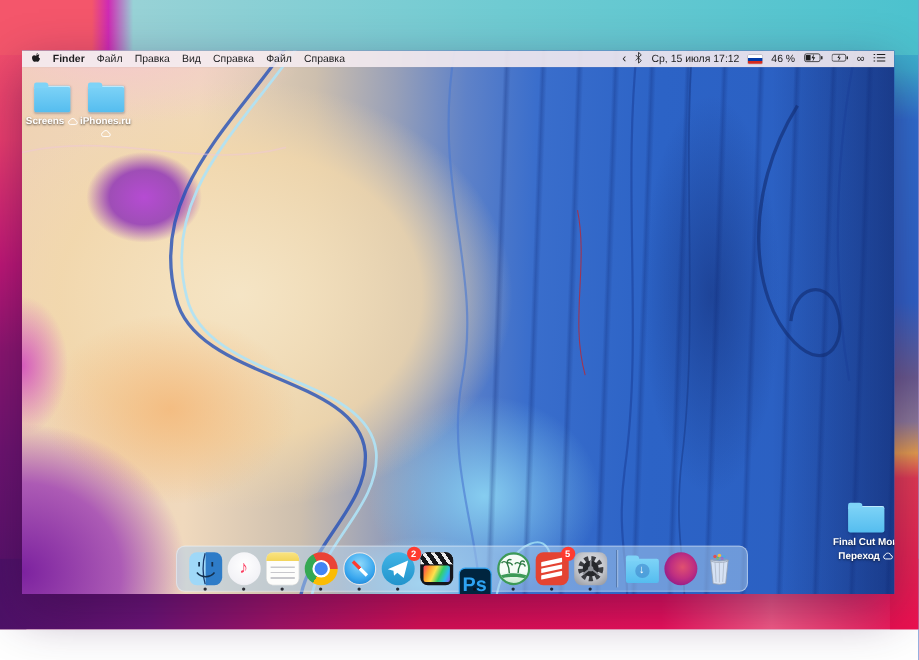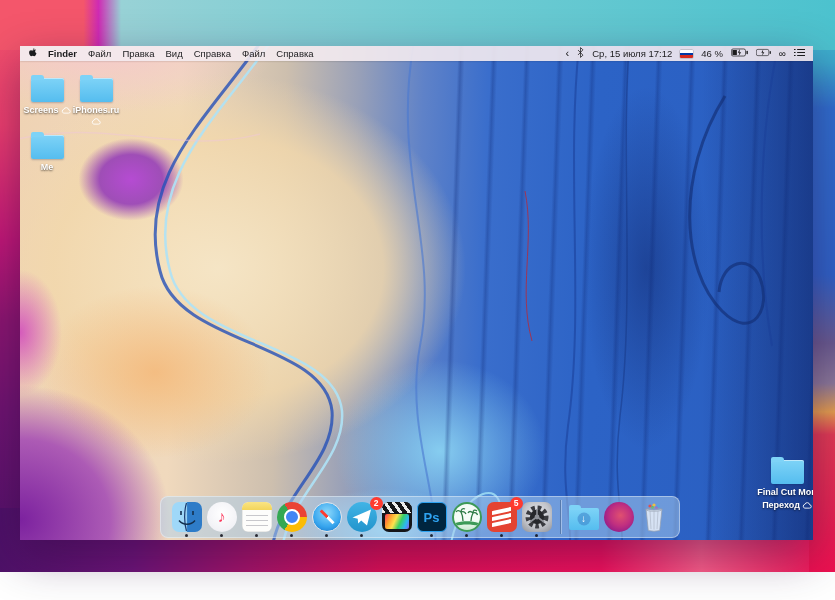--- a/index.html
+++ b/index.html
@@ -93,21 +93,21 @@
   .safari::after { content:""; position:absolute; left:50%; top:50%; width:2.5px; height:18px;
     transform:translate(-50%,-50%) rotate(-45deg);
     background:linear-gradient(180deg,#ff3b30 0 50%, #fff 50% 100%); }
   .telegram { border-radius:50%; background:linear-gradient(180deg,#41b4e6,#2294cc); }
   .fcp { border-radius:7px; background:#15161a; }
   .fcp::before { content:""; position:absolute; top:0; left:0; right:0; height:11px;
     background:repeating-linear-gradient(55deg, #ececec 0 3px, #15161a 3px 7px); }
   .fcp .fcp-screen { position:absolute; left:3px; right:3px; top:12px; bottom:3px; border-radius:2px;
     background:linear-gradient(115deg,#ff3b5c 0%,#ff9f2e 22%,#ffe14d 42%,#37d067 62%,#2bb8f0 82%,#8a5cf0 100%); }
   .ps { border-radius:6px; background:#00253f; border:1.5px solid #2ea3f2; display:flex;
-    align-items:center; justify-content:center; color:#2ea3f2; font-size:13px; font-weight:bold; }
+    align-items:center; justify-content:center; color:#2ea3f2; font-size:18px; font-weight:bold;margin-top:14px; }
   .palm { border-radius:50%; border:2px solid #3d9a57; background:linear-gradient(180deg,#f6fcf7 0 60%, #cdead2 100%); }
   .todoist { border-radius:7px; background:#e44332; display:flex; flex-direction:column;
     justify-content:center; align-items:center; gap:2.5px; }
   .todoist i { display:block; width:19px; height:3.5px; background:#fff; transform:skewY(-12deg); border-radius:.5px; }
   .sysprefs { border-radius:7px; background:radial-gradient(circle at 50% 40%, #e9eaee 0%, #c2c4ca 55%, #8e9097 100%); }
   .dlfolder { width:30px; height:22px; margin-top:6px; position:relative; border-radius:2px;
     background:linear-gradient(180deg,#7ed3f7,#55bdef); }
   .dlfolder::before { content:""; position:absolute; top:-3.5px; left:0; width:12px; height:5px;
     border-radius:2px 3px 0 0; background:#7ed3f7; }
   .dl-circle { position:absolute; left:50%; top:50%; transform:translate(-50%,-50%);
@@ -209,26 +209,20 @@
     </div>
     <div class="di" style="left:1px; top:28px;">
       <div class="fold"></div>
       <div class="lbl">
           <span>Screens</span>
           <svg width="10" height="7" viewBox="0 0 11 8">
             <path d="M3 7 h5.3 a1.9 1.9 0 0 0 .3-3.8 a2.9 2.9 0 0 0 -5.6-.5 a2.2 2.2 0 0 0 0 4.3 Z" fill="none" stroke="#fff" stroke-width="1"></path>
           </svg>
         </div>
     </div>
-    <div class="di" style="left:1px; top:85px;">
-      <div class="fold"></div>
-      <div class="lbl">
-          <span>Me</span>
-        </div>
-    </div>
     <div class="di di-fc" style="left:731px; top:410px;">
       <div class="fold"></div>
       <div class="lbl">
         <span>Final Cut Мои</span>
         <span>Переход</span>
         <svg width="10" height="7" viewBox="0 0 11 8">
             <path d="M3 7 h5.3 a1.9 1.9 0 0 0 .3-3.8 a2.9 2.9 0 0 0 -5.6-.5 a2.2 2.2 0 0 0 0 4.3 Z" fill="none" stroke="#fff" stroke-width="1"></path>
           </svg>
       </div>
     </div>

